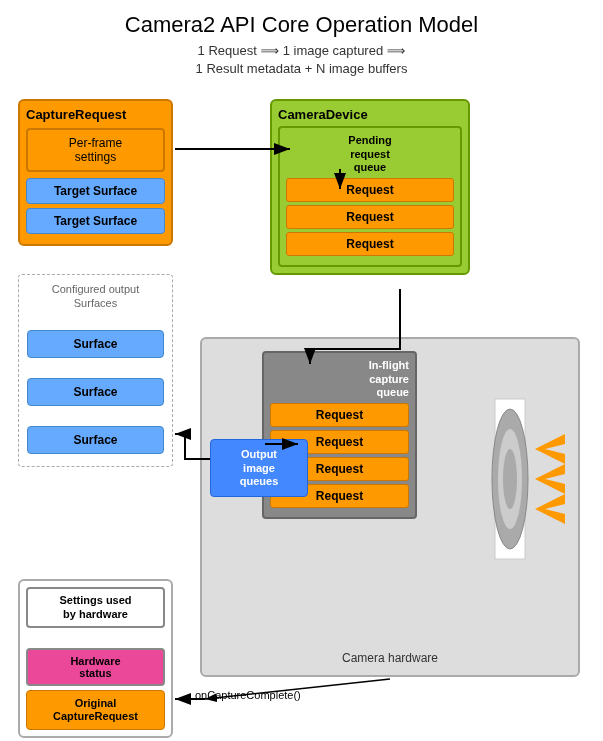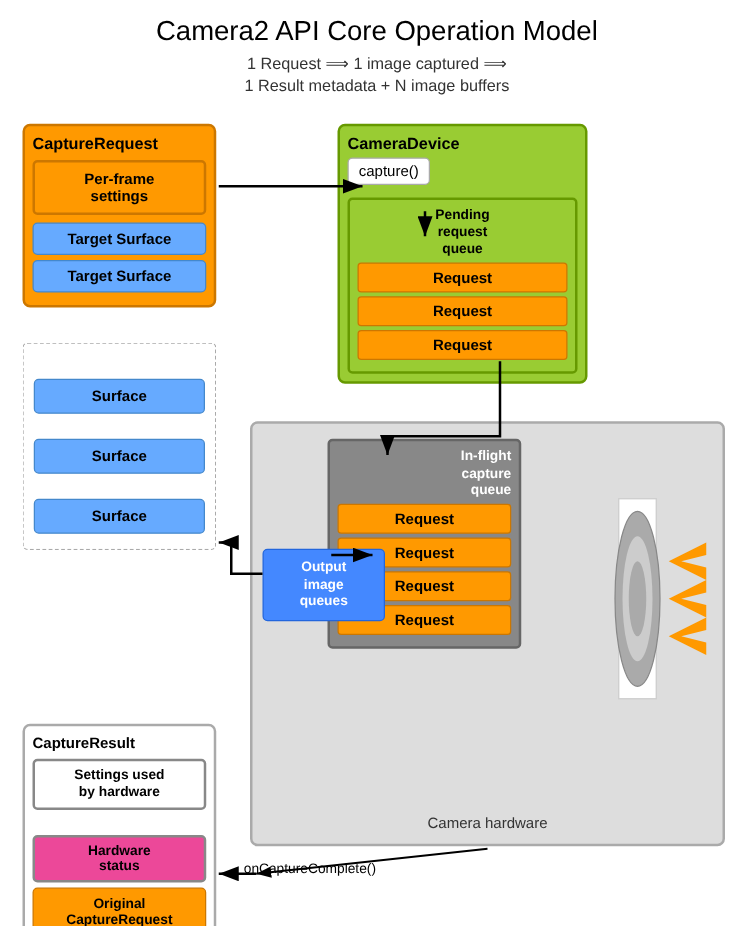--- a/index.html
+++ b/index.html
@@ -56,21 +56,21 @@
       color: #000;
       margin-bottom: 6px;
     }
 
     .per-frame-box {
       background: #F90;
       border: 2px solid #c70;
       border-radius: 4px;
       padding: 6px 8px;
       font-size: 12px;
-      font-weight: bold;
+      font-weight: normal;
       color: #000;
       text-align: center;
       margin-bottom: 6px;
     }
 
     .target-surface-box {
       background: #6af;
       border: 1px solid #48c;
       border-radius: 4px;
       padding: 5px 8px;
@@ -330,32 +330,30 @@
 
   <div class="capture-request">
     <div class="capture-request-label">CaptureRequest</div>
     <div class="per-frame-box">Per-frame<br>settings</div>
     <div class="target-surface-box">Target Surface</div>
     <div class="target-surface-box">Target Surface</div>
   </div>
 
   <div class="camera-device">
     <div class="camera-device-label">CameraDevice</div>
-    <div>
-      <span class="capture-call">capture()</span>
-    </div>
     <div class="pending-queue">
       <div class="pending-queue-label">Pending<br>request<br>queue</div>
       <div class="request-box">Request</div>
       <div class="request-box">Request</div>
       <div class="request-box">Request</div>
     </div>
   </div>
 
   <div class="configured-surfaces">
+    <div class="configured-label">Configured output<br>Surfaces</div>
     <div class="surface-box">Surface</div>
     <div class="surface-box">Surface</div>
     <div class="surface-box">Surface</div>
   </div>
 
   <div class="hardware-area">
 
     <div class="inflight-queue">
       <div class="inflight-label">In-flight<br>capture<br>queue</div>
       <div class="request-box">Request</div>
@@ -378,21 +376,20 @@
         <polygon points="45,70 75,55 75,65 55,70 75,75 75,85" fill="#F90"></polygon>
         <polygon points="45,100 75,85 75,95 55,100 75,105 75,115" fill="#F90"></polygon>
         <polygon points="45,130 75,115 75,125 55,130 75,135 75,145" fill="#F90"></polygon>
       </svg>
     </div>
 
     <div class="camera-hw-label">Camera hardware</div>
   </div>
 
   <div class="capture-result">
-    <div class="capture-result-label">CaptureResult</div>
     <div class="settings-used-box">Settings used<br>by hardware</div>
     <div class="hw-status-box">Hardware<br>status</div>
     <div class="original-cr-box">Original<br>CaptureRequest</div>
   </div>
 
   <div class="on-capture-label">onCaptureComplete()</div>
 
   <svg class="arrows-svg">
     <defs>
       <marker id="arrowhead" markerWidth="8" markerHeight="6" refX="8" refY="3" orient="auto">

